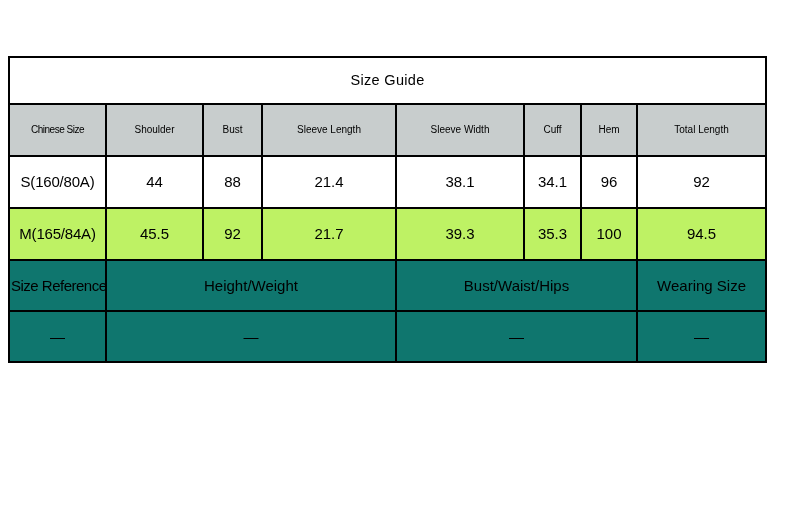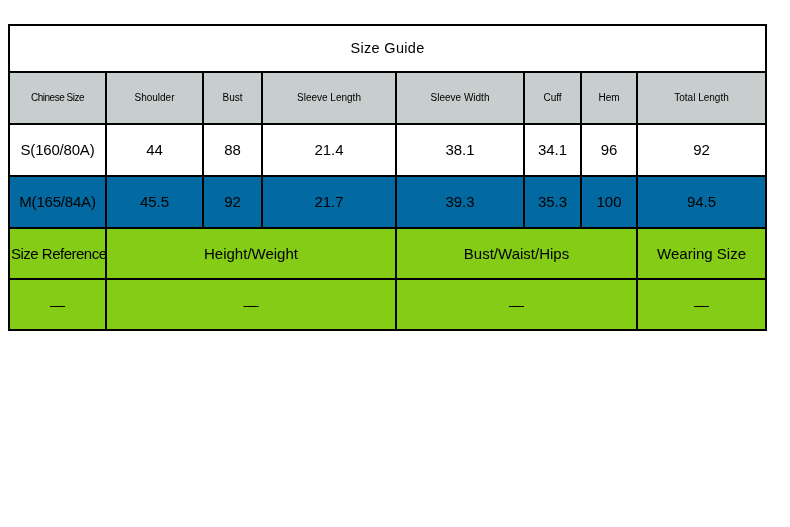--- a/index.html
+++ b/index.html
@@ -11,21 +11,21 @@
     width: 790px;
     height: 527px;
     font-family: "Liberation Sans", sans-serif;
     color: #000000;
     overflow: hidden;
   }
 
   #size-guide-wrap {
     position: absolute;
     left: 8px;
-    top: 24px;
+    top: 56px;
     width: 757px;
   }
 
   table.size-guide {
     width: 757px;
     border-collapse: collapse;
     table-layout: fixed;
     background: #ffffff;
   }
 
@@ -55,26 +55,26 @@
     background: #c8cdcd;
     font-size: 10px;
   }
 
   
   tr.data-row td {
     height: 50px;
     font-size: 15px;
   }
   tr.row-white td { background: #ffffff; }
-  tr.row-gray  td { background: #0369a1; }
+  tr.row-gray  td { background: #bef264; }
 
   
   tr.ref-row td {
     height: 49px;
-    background: #84cc16;
+    background: #0f766e;
     font-size: 15px;
   }
 
   td.size-label {
     font-size: 14.5px;
     letter-spacing: -0.2px;
   }
 
   td.tight {
     font-size: 14px;

